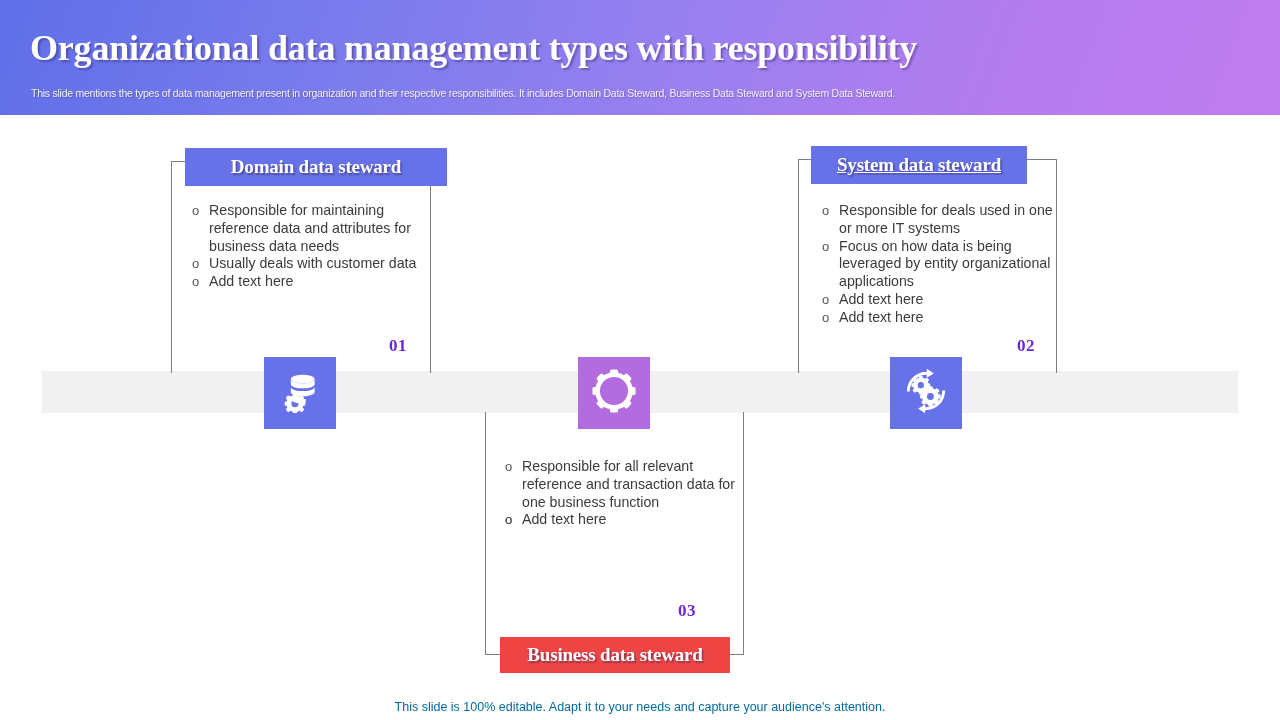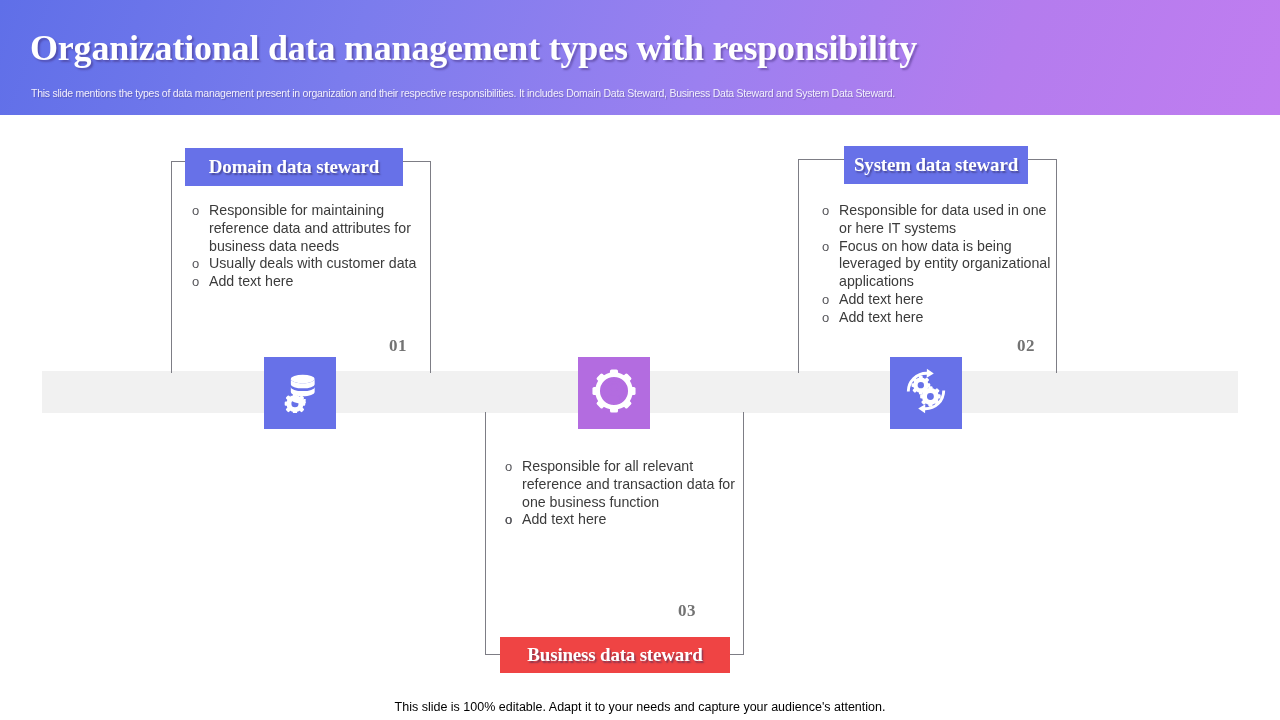--- a/index.html
+++ b/index.html
@@ -72,22 +72,22 @@
     align-items: center;
     justify-content: center;
     font-family: "Liberation Serif", serif;
     font-size: 19px;
     font-weight: bold;
     color: #ffffff;
     text-shadow: 1.5px 1.5px 1.5px rgba(50,40,90,0.5);
     letter-spacing: -0.2px;
     white-space: nowrap;
   }
-  #badge-1 { left: 185px; top: 148px; width: 218px; height: 38px; background: #6771e8; }
-  #badge-2 { left: 844px; top: 146px; width: 184px; height: 38px; background: #6771e8; }
+  #badge-1 { left: 185px; top: 148px; width: 262px; height: 38px; background: #6771e8; }
+  #badge-2 { left: 811px; top: 146px; width: 216px; height: 38px; background: #6771e8; text-decoration: underline; }
   #badge-3 { left: 500px; top: 637px; width: 230px; height: 36px; background: #ef4444; }
 
   
   .bullets {
     position: absolute;
     list-style: none;
   }
   #bullets-1 { left: 190px; top: 202px; width: 232px; }
   #bullets-2 { left: 820px; top: 202px; width: 235px; }
   #bullets-3 { left: 503px; top: 458px; width: 238px; }
@@ -108,21 +108,21 @@
     line-height: 17.8px;
     color: #55555a;
   }
 
   
   .step-number {
     position: absolute;
     font-family: "Liberation Serif", serif;
     font-size: 17px;
     font-weight: bold;
-    color: #737373;
+    color: #6d28d9;
     letter-spacing: 0.4px;
   }
   #num-1 { left: 389px; top: 336px; }
   #num-2 { left: 1017px; top: 336px; }
   #num-3 { left: 678px; top: 601px; }
 
   
   .icon-tile {
     position: absolute;
     width: 72px; height: 72px;
@@ -134,21 +134,21 @@
   #icon-tile-2 { left: 578px; top: 357px; background: #b36ce0; }
   #icon-tile-3 { left: 890px; top: 357px; background: #6771e8; }
 
   
   #footer {
     position: absolute;
     left: 0; top: 700px;
     width: 1280px;
     text-align: center;
     font-size: 12.5px;
-    color: #000000;
+    color: #0369a1;
   }
 </style>
 </head>
 <body>
 
 <div id="header">
   <div id="header-title">Organizational data management types with responsibility</div>
   <div id="header-subtitle">This slide mentions the types of data management present in organization and their respective responsibilities. It includes Domain Data Steward, Business Data Steward and System Data Steward.</div>
 </div>
 
@@ -199,21 +199,21 @@
   </span>
 </div>
 
 <div class="card-box" id="card-box-2"></div>
 
 <div class="title-badge" id="badge-2">System data steward</div>
 
 <ul class="bullets" id="bullets-2">
   <li>
     <span class="bullet-mark">o</span>
-    <span>Responsible for data used in one or here IT systems</span>
+    <span>Responsible for deals used in one or more IT systems</span>
   </li>
   <li>
     <span class="bullet-mark">o</span>
     <span>Focus on how data is being leveraged by entity organizational applications</span>
   </li>
   <li>
     <span class="bullet-mark">o</span>
     <span>Add text here</span>
   </li>
   <li>

